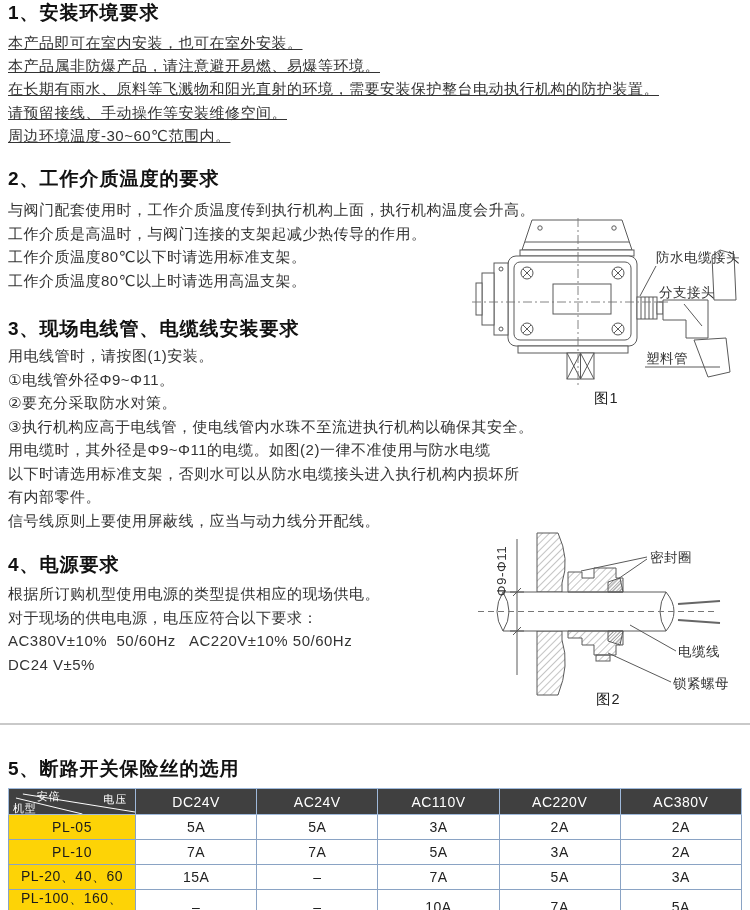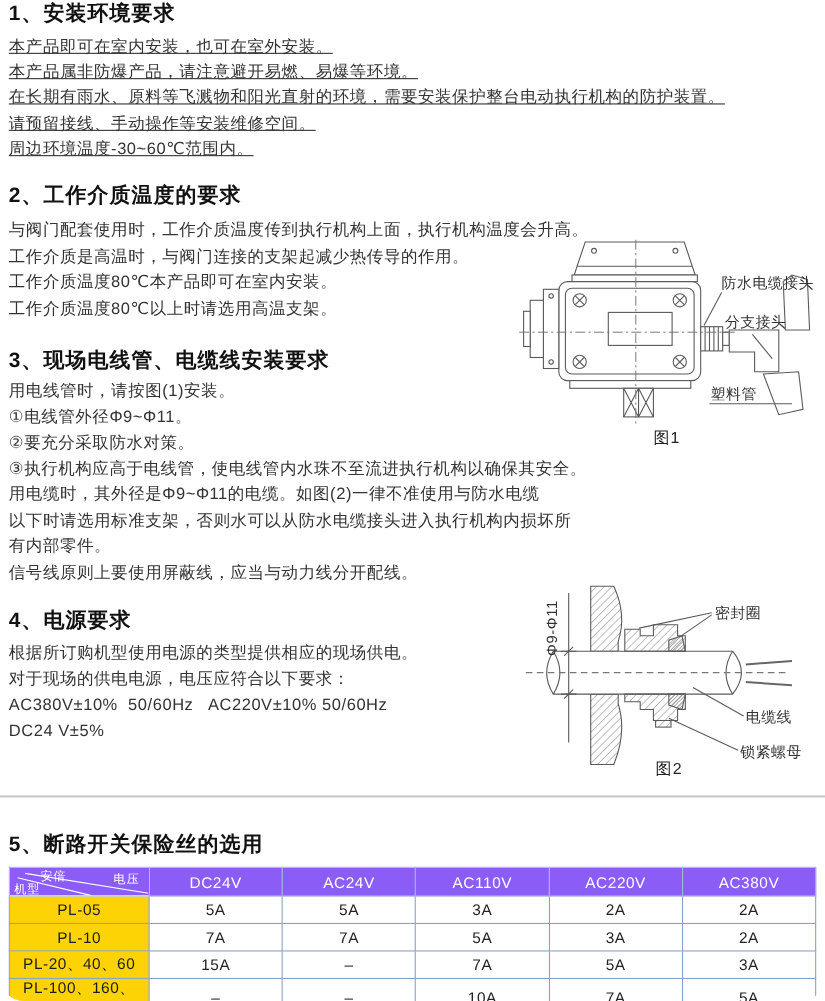--- a/index.html
+++ b/index.html
@@ -1,38 +1,38 @@
 <!DOCTYPE html>
 <html><head>
 <meta charset="utf-8">
 <style>
   html,body{margin:0;padding:0;background:#fff;}
   .page{position:relative;width:750px;height:910px;background:#ffffff;overflow:hidden;
-        font-family:"Liberation Sans","DejaVu Sans",sans-serif;color:#2f2f2f;border-radius:22px;}
+        font-family:"Liberation Sans","DejaVu Sans",sans-serif;color:#2f2f2f;}
   .h{position:absolute;left:8px;font-weight:bold;font-size:19px;color:#111;
      letter-spacing:1px;white-space:pre;line-height:22px;}
   .sec-body{position:absolute;left:8px;}
   .line{font-size:15px;letter-spacing:0.5px;white-space:pre;color:#333;}
   .lh1 .line{line-height:23.2px;height:23.2px;text-decoration:underline;}
   .lh2 .line{line-height:23.7px;height:23.7px;}
   .lh3 .line{line-height:23.5px;height:23.5px;}
   .divider{position:absolute;left:0;top:723px;width:750px;height:2px;background:#c9c9c9;}
   .figure{position:absolute;}
   .figure svg{display:block;width:100%;height:100%;}
   .ln{stroke:#5a5a5a;stroke-width:1;fill:none;}
   .wh{stroke:#5a5a5a;stroke-width:1;fill:#ffffff;}
   .cl{stroke:#777;stroke-width:0.9;fill:none;stroke-dasharray:9 3 2 3;}
   .dash{stroke:#777;stroke-width:1;fill:none;stroke-dasharray:6 4;}
   .hat{stroke:#5a5a5a;stroke-width:1;}
   .lbl{font-size:13.5px;fill:#333;letter-spacing:0.5px;}
   .cap{font-size:14.5px;fill:#222;letter-spacing:1px;}
   
   table.fuse{position:absolute;left:8px;top:788px;width:734px;border-collapse:collapse;
              table-layout:fixed;font-size:14px;}
-  table.fuse th{background:#8b5cf6;color:#fff;font-weight:normal;height:25px;
+  table.fuse th{background:#404040;color:#fff;font-weight:normal;height:25px;
                 border:1px solid #9fb9da;padding:0;text-align:center;letter-spacing:0.5px;}
   table.fuse td{height:24px;border:1px solid #8aa3c4;padding:0;text-align:center;color:#222;
                 background:#fff;letter-spacing:0.5px;}
   table.fuse td.model{background:#fdd306;color:#1c1c1c;}
   th.corner{padding:0;position:relative;border:1px solid #9fb9da;}
   th.corner svg{position:absolute;left:0;top:0;width:100%;height:100%;}
   .cnr-t{font-size:11px;fill:#fff;letter-spacing:1px;}
 </style>
 </head>
 <body>
@@ -45,21 +45,21 @@
     <div class="line">本产品属非防爆产品，请注意避开易燃、易爆等环境。</div>
     <div class="line">在长期有雨水、原料等飞溅物和阳光直射的环境，需要安装保护整台电动执行机构的防护装置。</div>
     <div class="line">请预留接线、手动操作等安装维修空间。</div>
     <div class="line">周边环境温度-30~60℃范围内。</div>
   </div>
 
   <div class="h" style="top:168px">2、工作介质温度的要求</div>
   <div class="sec-body lh2" style="top:198px">
     <div class="line">与阀门配套使用时，工作介质温度传到执行机构上面，执行机构温度会升高。</div>
     <div class="line">工作介质是高温时，与阀门连接的支架起减少热传导的作用。</div>
-    <div class="line">工作介质温度80℃本产品即可在室内安装。</div>
+    <div class="line">工作介质温度80℃以下时请选用标准支架。</div>
     <div class="line">工作介质温度80℃以上时请选用高温支架。</div>
   </div>
 
   <div class="h" style="top:318px">3、现场电线管、电缆线安装要求</div>
   <div class="sec-body lh3" style="top:344px">
     <div class="line">用电线管时，请按图(1)安装。</div>
     <div class="line">①电线管外径Φ9~Φ11。</div>
     <div class="line">②要充分采取防水对策。</div>
     <div class="line">③执行机构应高于电线管，使电线管内水珠不至流进执行机构以确保其安全。</div>
     <div class="line">用电缆时，其外径是Φ9~Φ11的电缆。如图(2)一律不准使用与防水电缆</div>

